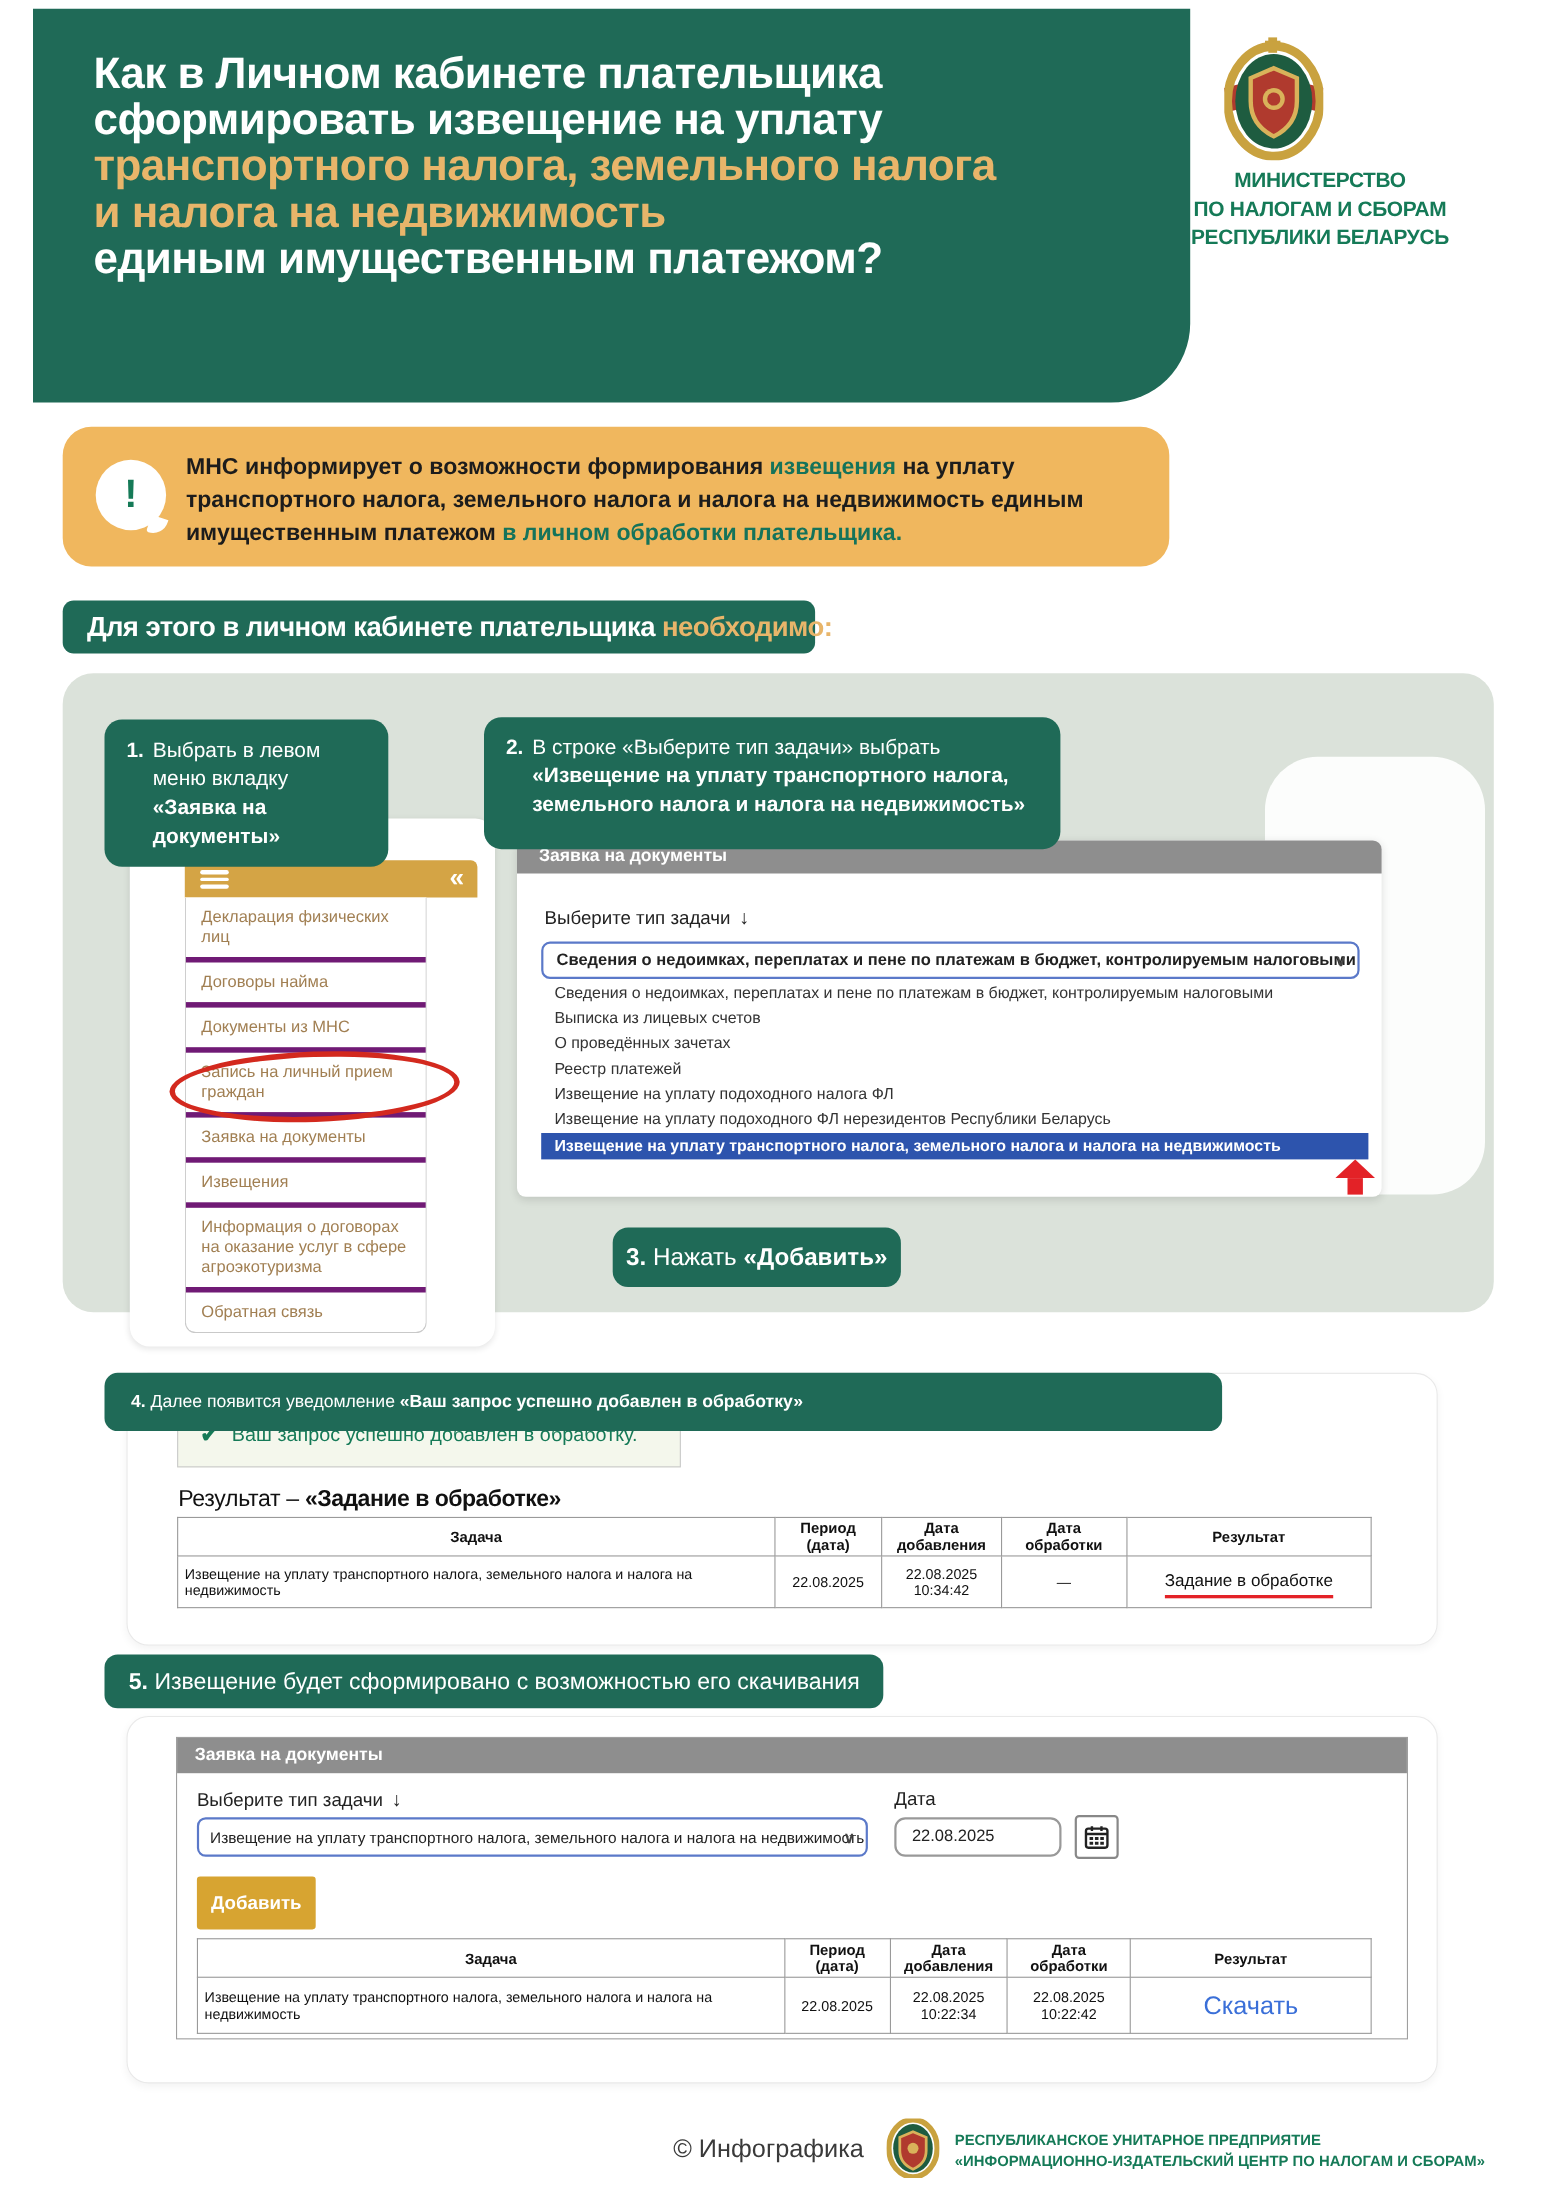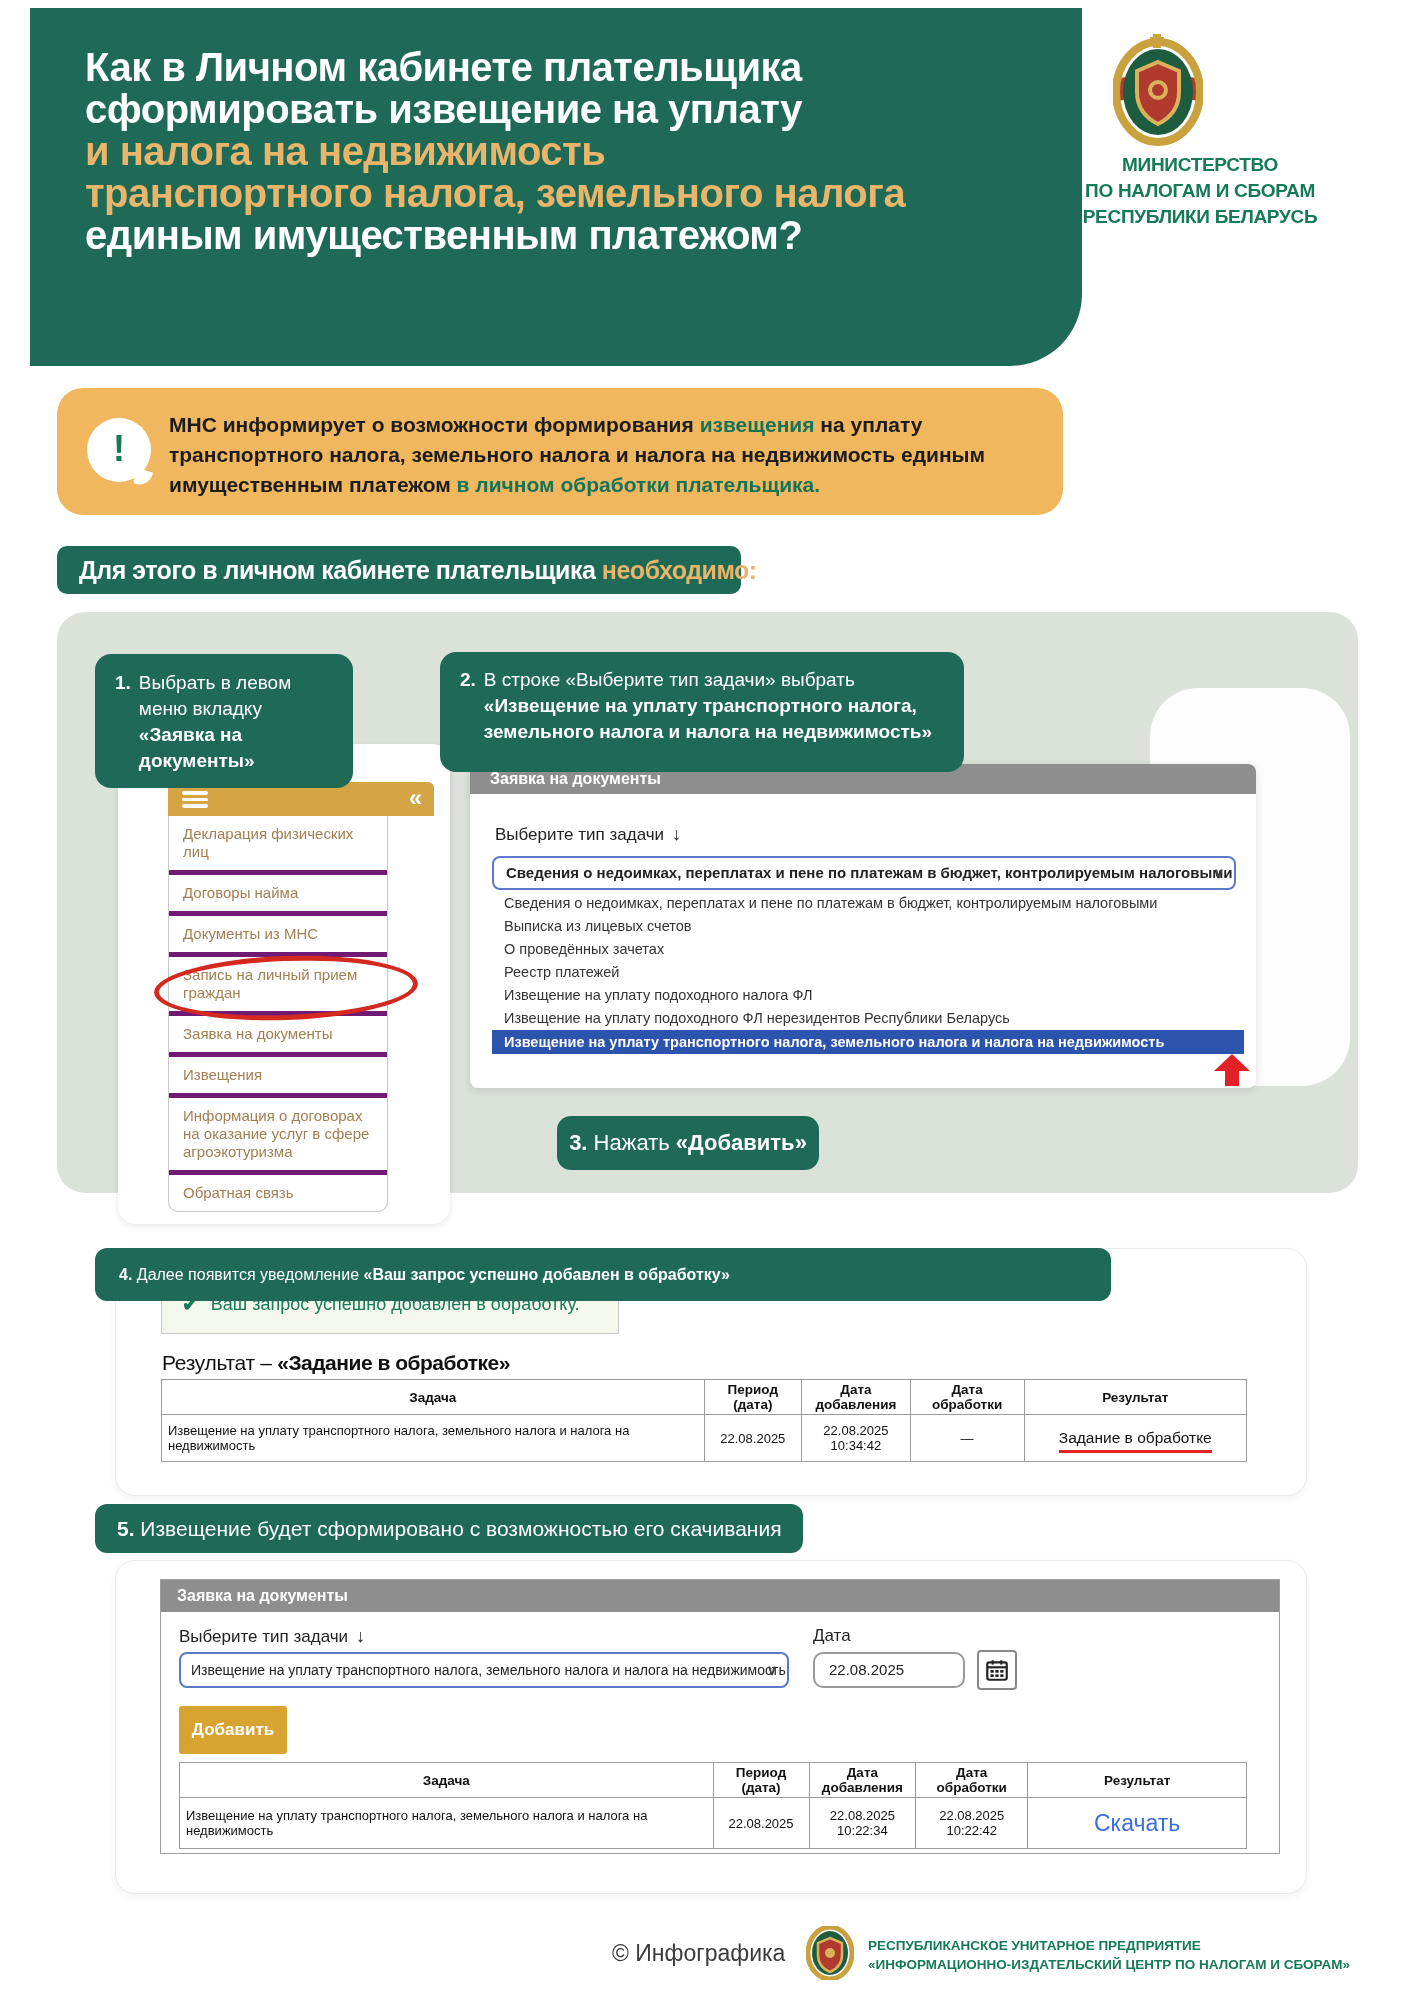--- a/index.html
+++ b/index.html
@@ -108,22 +108,22 @@
   #footer-emblem{left:806px;top:1926px;}
   #footer-org{left:868px;top:1936px;font-size:13.5px;font-weight:bold;color:#157a57;line-height:19px;}
 </style>
 </head>
 <body>
 
 <div class="abs" id="header-block">
   <div id="title">
     <div>Как в Личном кабинете плательщика</div>
     <div>сформировать извещение на уплату</div>
+    <div class="gold">транспортного налога, земельного налога</div>
     <div class="gold">и налога на недвижимость</div>
-    <div class="gold">транспортного налога, земельного налога</div>
     <div>единым имущественным платежом?</div>
   </div>
 </div>
 
 <div class="abs" id="emblem">
   <svg width="90" height="114" viewBox="0 0 90 114">
     <rect x="2" y="46" width="14" height="22" fill="#b03a2e" transform="rotate(-14 9 57)"></rect>
     <rect x="74" y="46" width="14" height="22" fill="#b03a2e" transform="rotate(14 81 57)"></rect>
     <rect x="40" y="2" width="8" height="14" fill="#c9a23f"></rect>
     <rect x="37" y="5" width="14" height="6" fill="#c9a23f"></rect>

